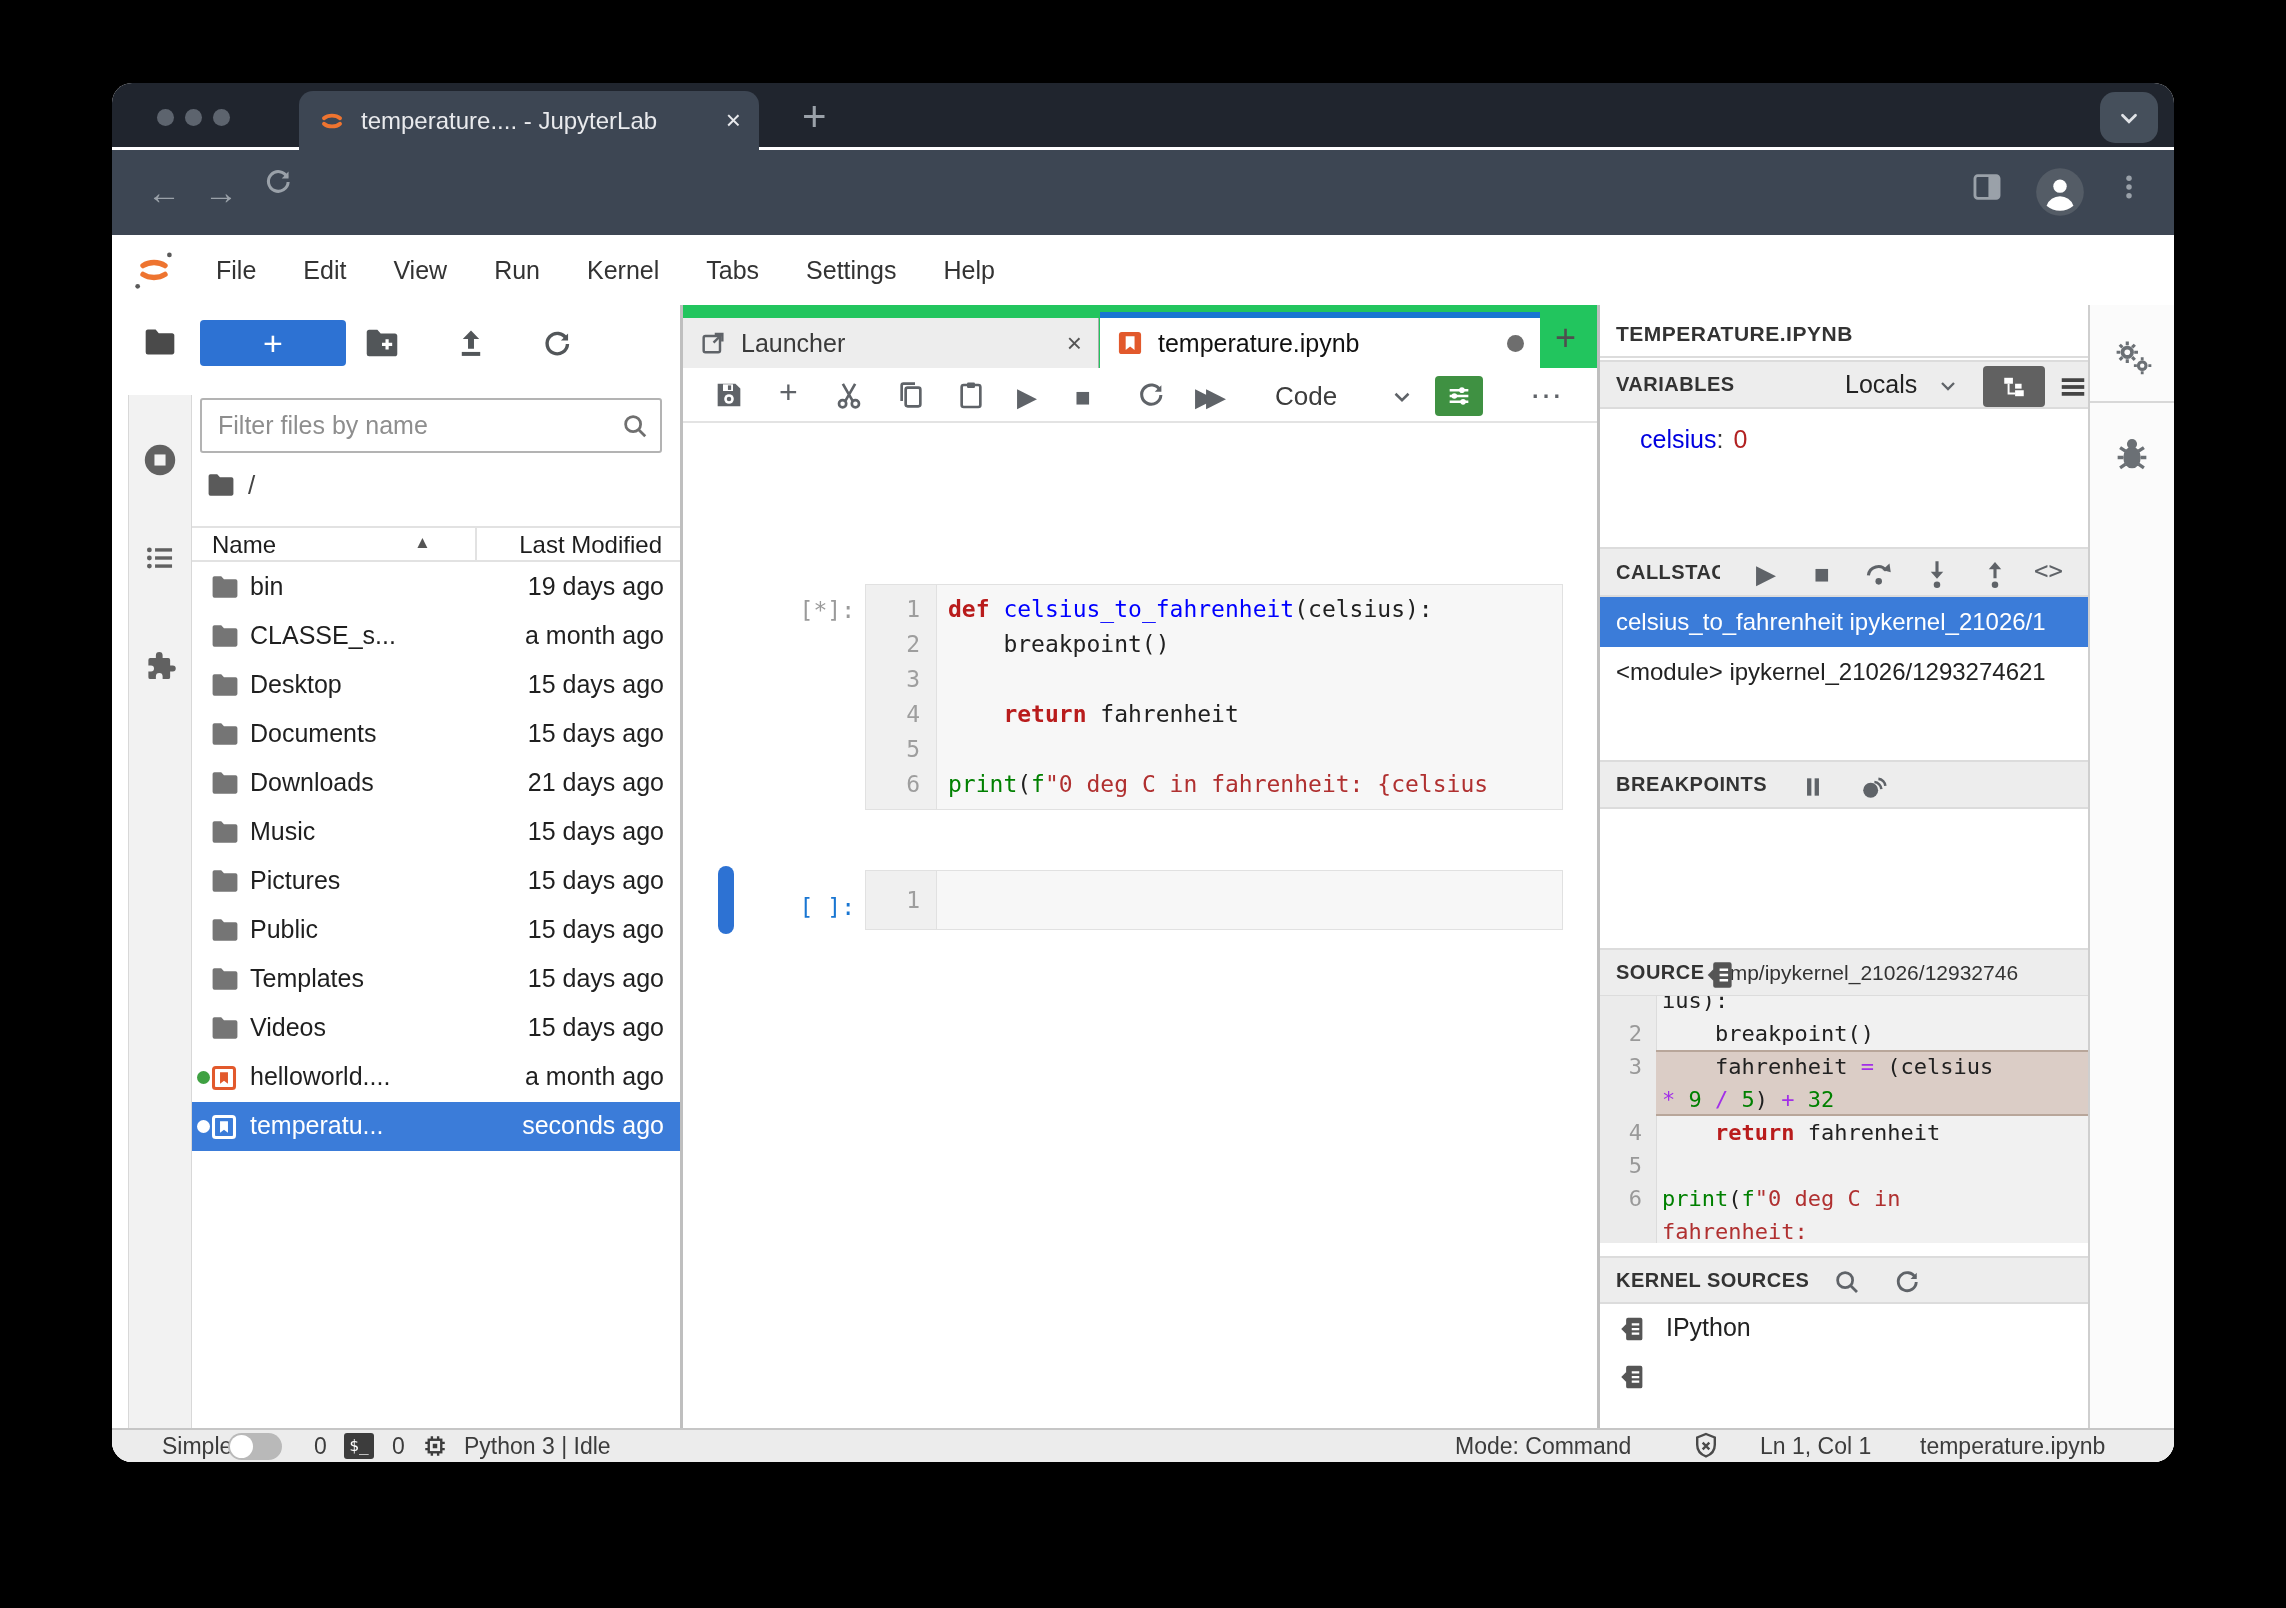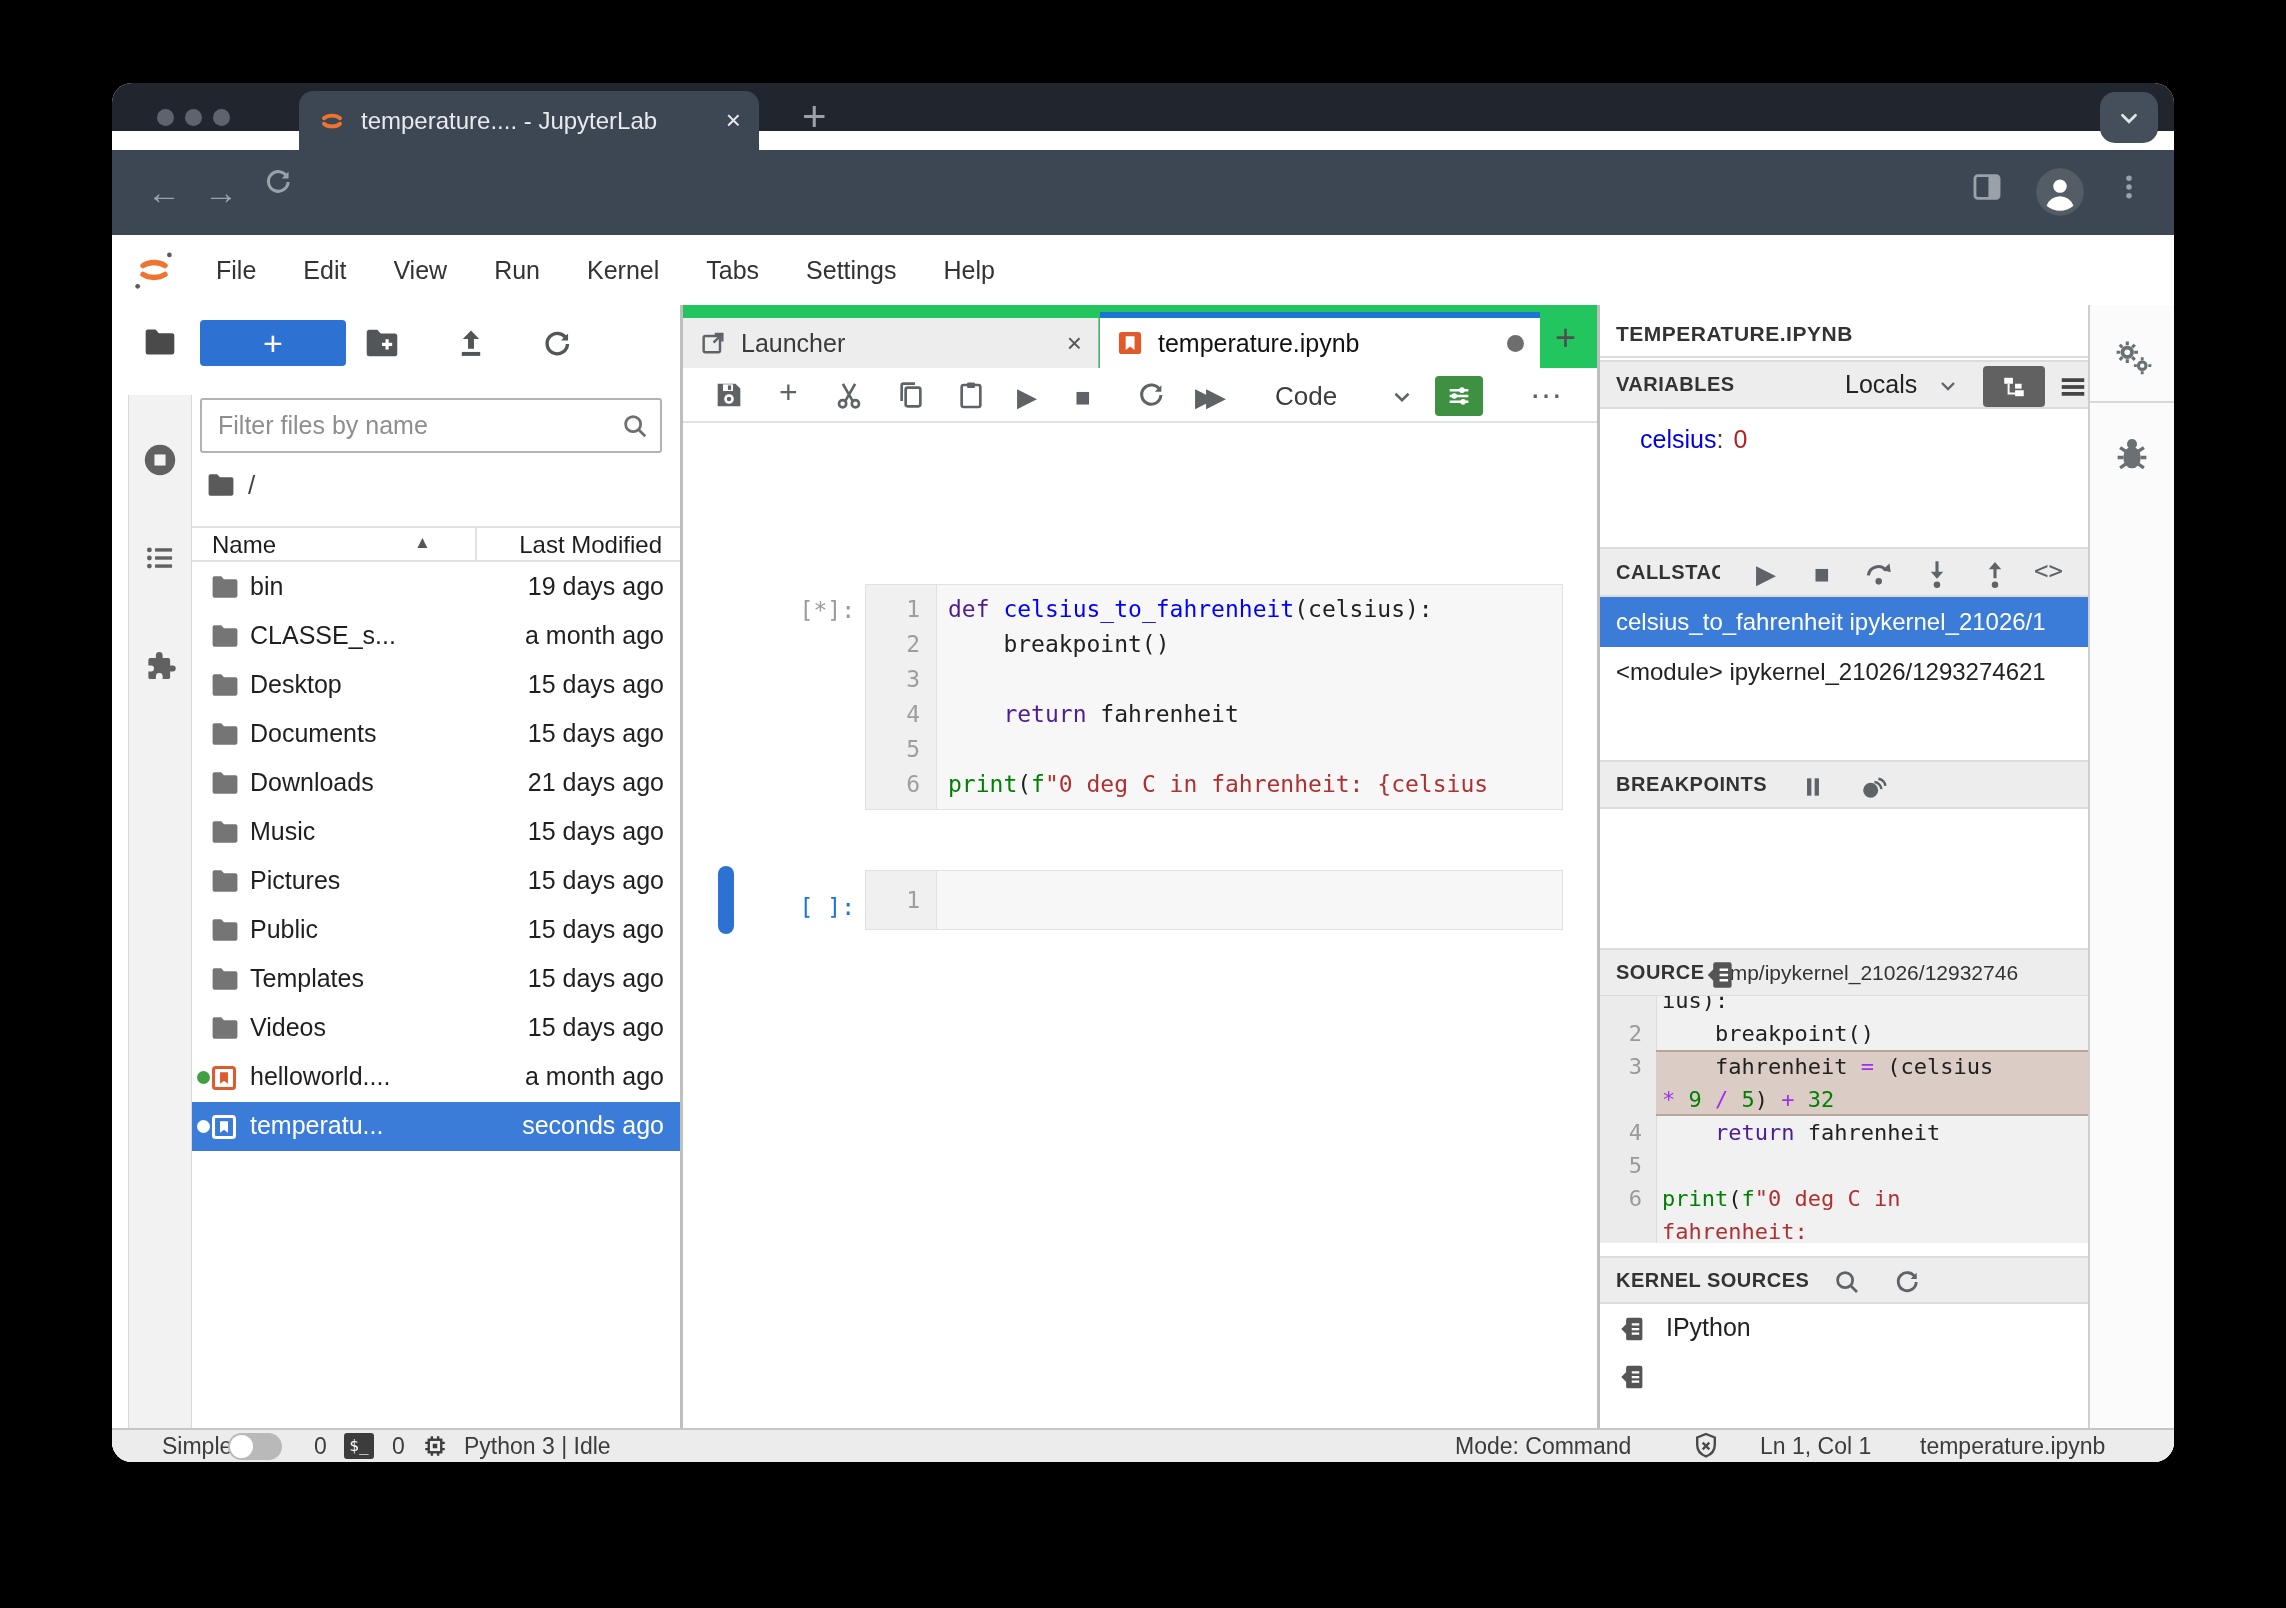--- a/index.html
+++ b/index.html
@@ -5,21 +5,21 @@
   html,body{margin:0;padding:0}
   body{width:2286px;height:1608px;background:#000;position:relative;overflow:hidden;
        font-family:"Liberation Sans",sans-serif;color:#212121}
   svg{display:block}
 
   
   .win{position:absolute;left:112px;top:83px;width:2062px;height:1379px;border-radius:20px;
        overflow:hidden;background:#fff}
 
   
-  .tabstrip{position:absolute;top:0;left:0;right:0;height:48px;background:#20252e}
+  .tabstrip{position:absolute;top:0;left:0;right:0;height:64px;background:#20252e}
   .tlight{position:absolute;top:26px;width:17px;height:17px;border-radius:50%;background:#5d646e}
   .btab{position:absolute;left:187px;top:8px;width:460px;height:59px;background:#3d4653;
         border-radius:14px 14px 0 0;display:flex;align-items:center;padding:0 18px;box-sizing:border-box}
   .btab-title{color:#e9eaed;font-size:24px;margin-left:14px;white-space:nowrap;flex:1}
   .btab-close{color:#e9eaed;font-size:26px;margin-left:8px}
   .newtab-plus{position:absolute;left:690px;top:10px;color:#9aa1a9;font-size:42px;font-weight:300}
   .chevbtn{position:absolute;left:1988px;top:9px;width:58px;height:51px;background:#454f5b;border-radius:15px;
            display:flex;align-items:center;justify-content:center}
   .urlrow{position:absolute;top:67px;left:0;right:0;height:85px;background:#3d4653}
   .navic{position:absolute;top:22px;color:#9aa1a9;font-size:34px;line-height:40px}
@@ -100,21 +100,21 @@
   .prompt.empty{color:#1976d2;top:471px}
   .cell{position:absolute;left:182px;width:698px;background:#f7f7f7;border:1px solid #e1e1e1;box-sizing:border-box}
   .cell .gutterbg{position:absolute;left:0;top:0;bottom:0;width:70px;background:#f0f0f0;border-right:1px solid #e1e1e1}
   #cell1{top:161px;height:226px;padding-top:7px}
   #cell2{top:447px;height:60px;padding-top:12px}
   .cellbar{position:absolute;left:35px;top:443px;width:16px;height:68px;border-radius:8px;background:#2d72d3}
   .nb-line{display:flex;height:35px;line-height:35px;font-family:"DejaVu Sans Mono",monospace;font-size:23px;position:relative}
   .nb-ln{width:70px;box-sizing:border-box;padding-right:16px;text-align:right;color:#9e9e9e;flex:none}
   .nb-code{flex:1;padding-left:12px;white-space:pre;overflow:hidden}
   .nb-line.hl .nb-code{background:#dbcdc6;box-shadow:inset 0 2px 0 #b8a69a,inset 0 -2px 0 #b8a69a}
-  .tk-kw{color:#4c1d95;font-weight:normal}.tk-bi{color:#008000}.tk-def{color:#0000ff}
+  .tk-kw{color:#b91c1c;font-weight:bold}.tk-bi{color:#008000}.tk-def{color:#0000ff}
   .tk-op{color:#a22fe8}.tk-num{color:#008000}.tk-str{color:#b03030}
 
   
   .divider-v2{position:absolute;left:1485px;top:0;bottom:0;width:3px;background:#bfbfbf}
   .rp{position:absolute;left:1488px;top:0;width:488px;bottom:0;background:#fff;overflow:hidden}
   .rp-sec{position:absolute;left:0;right:0;box-sizing:border-box;background:#ededed;
           border-top:2px solid #dcdcdc;border-bottom:2px solid #dcdcdc;display:flex;align-items:center}
   .rp-label{font-size:20px;font-weight:bold;letter-spacing:.5px;color:#333;margin-left:16px;white-space:nowrap;overflow:hidden;flex:none}
   .rp-title{position:absolute;left:0;right:0;top:6px;height:47px;background:#fff;border-bottom:2px solid #dcdcdc;
             display:flex;align-items:center;box-sizing:border-box}

